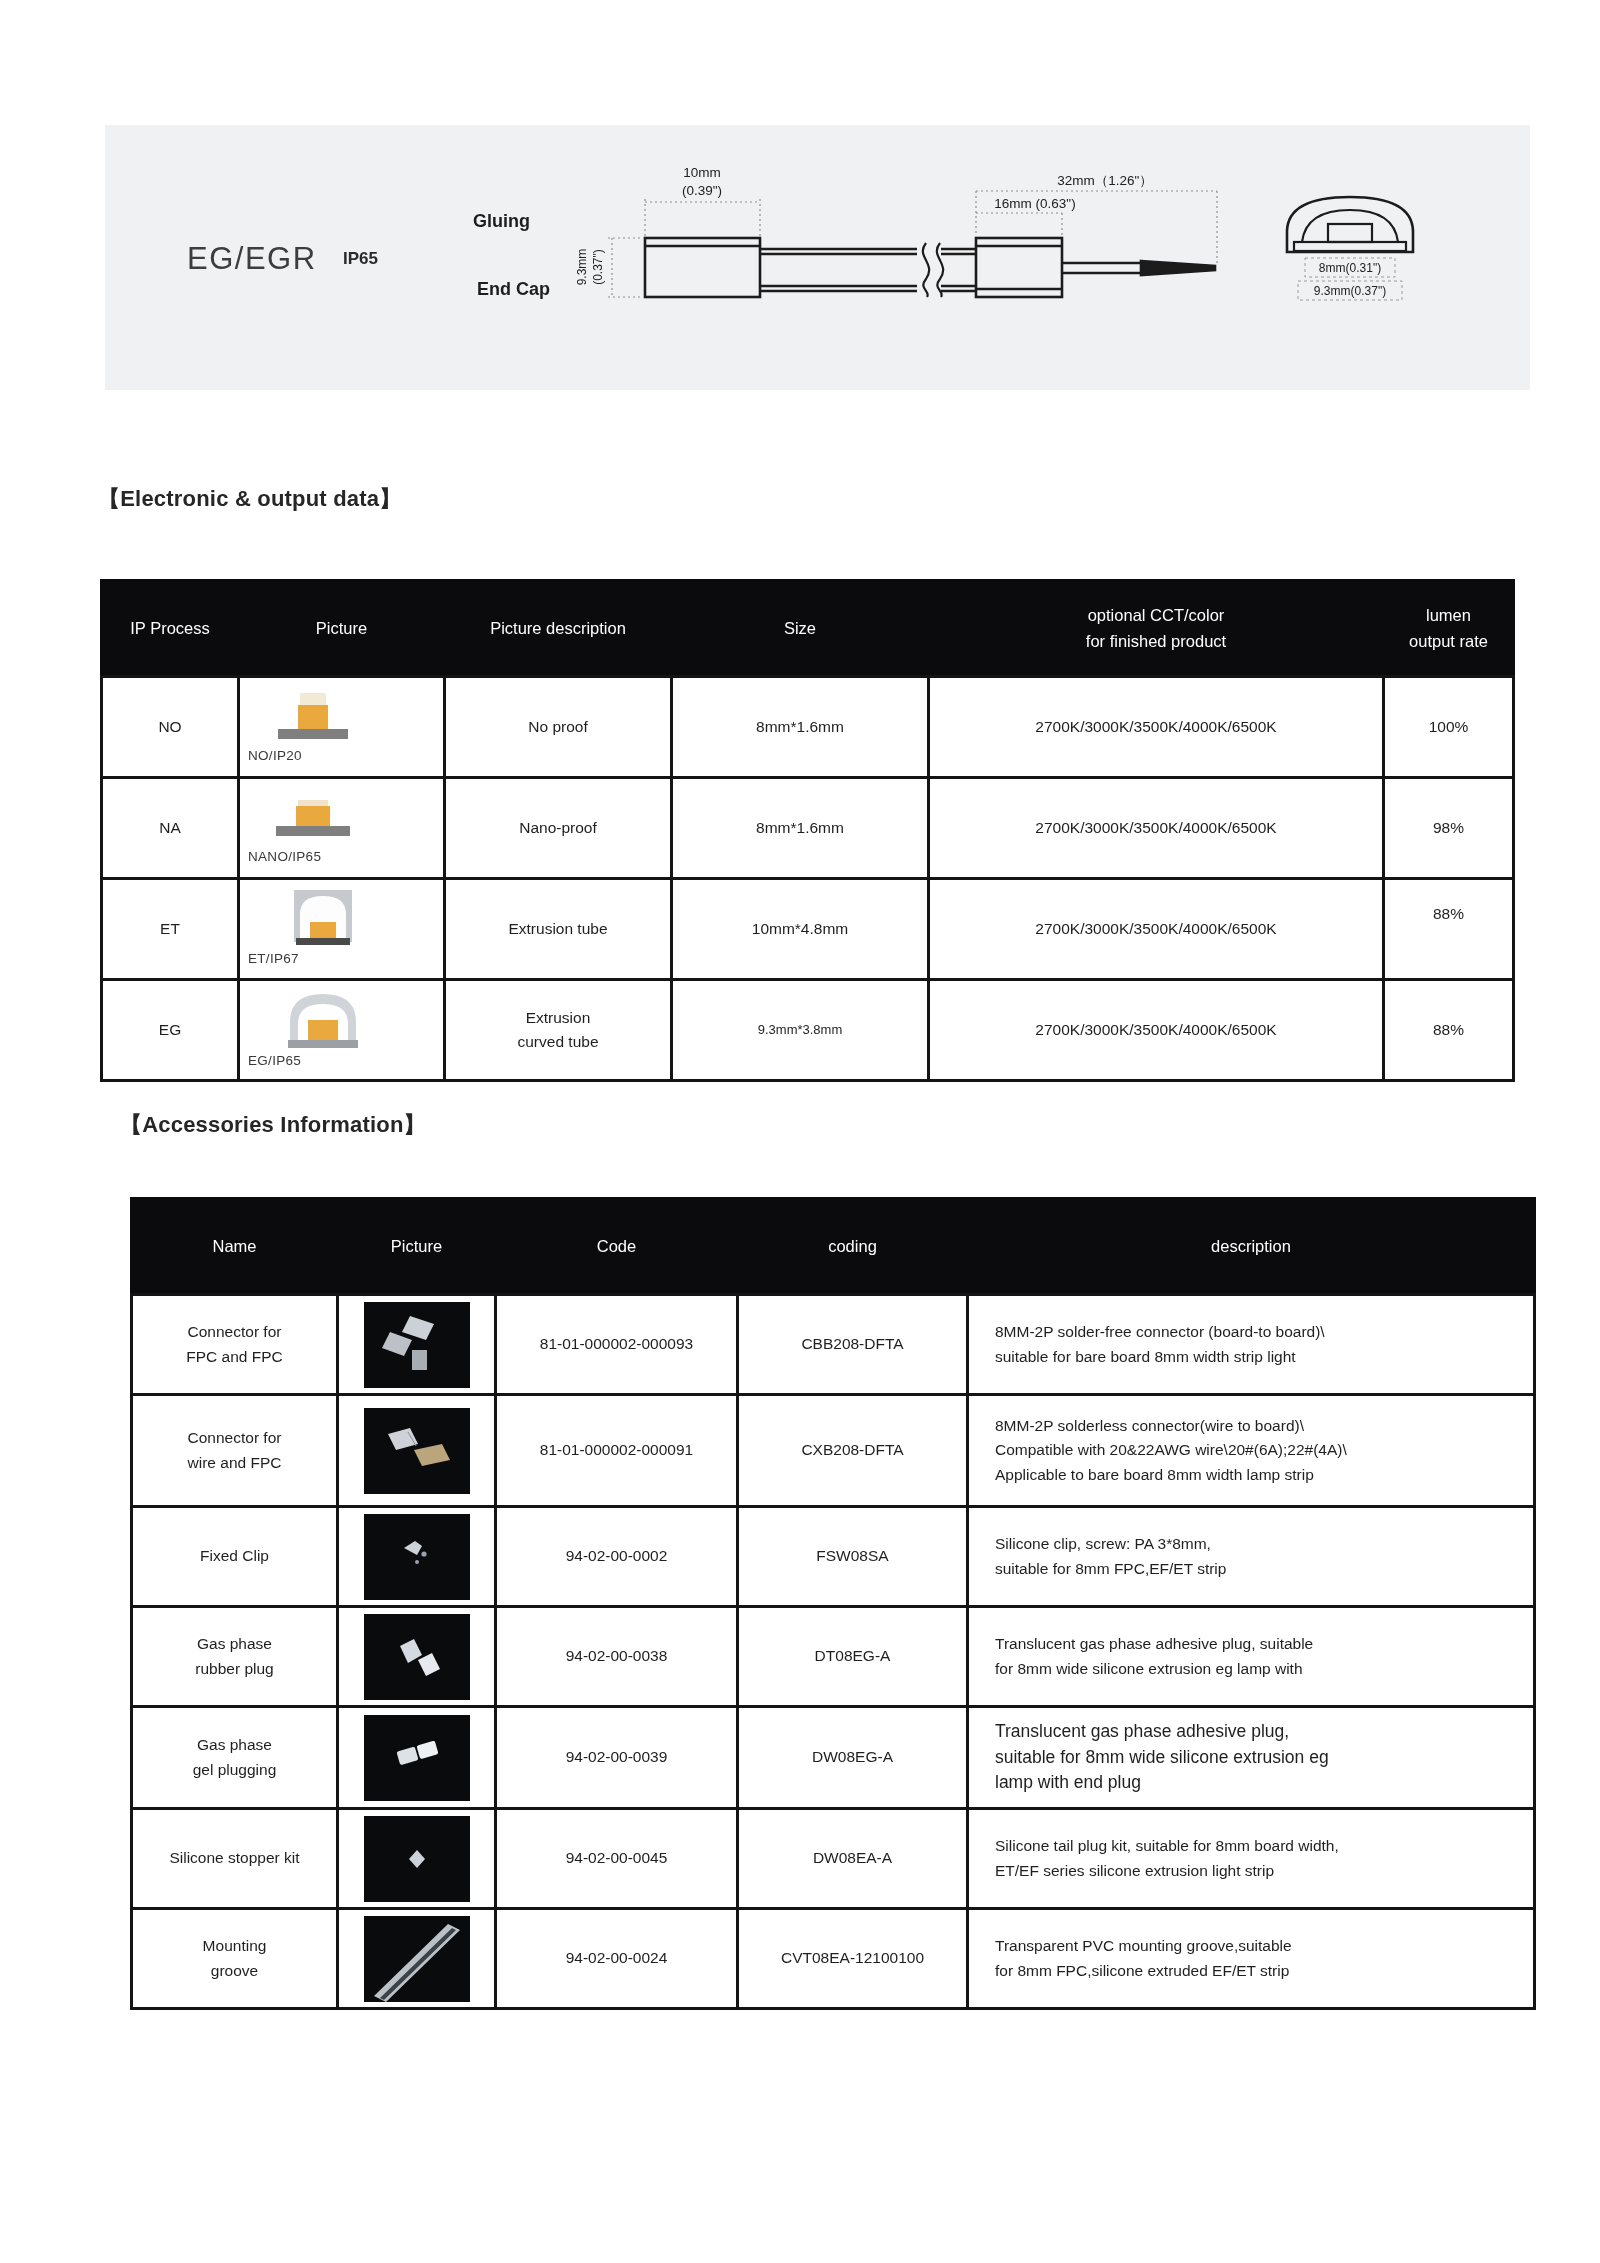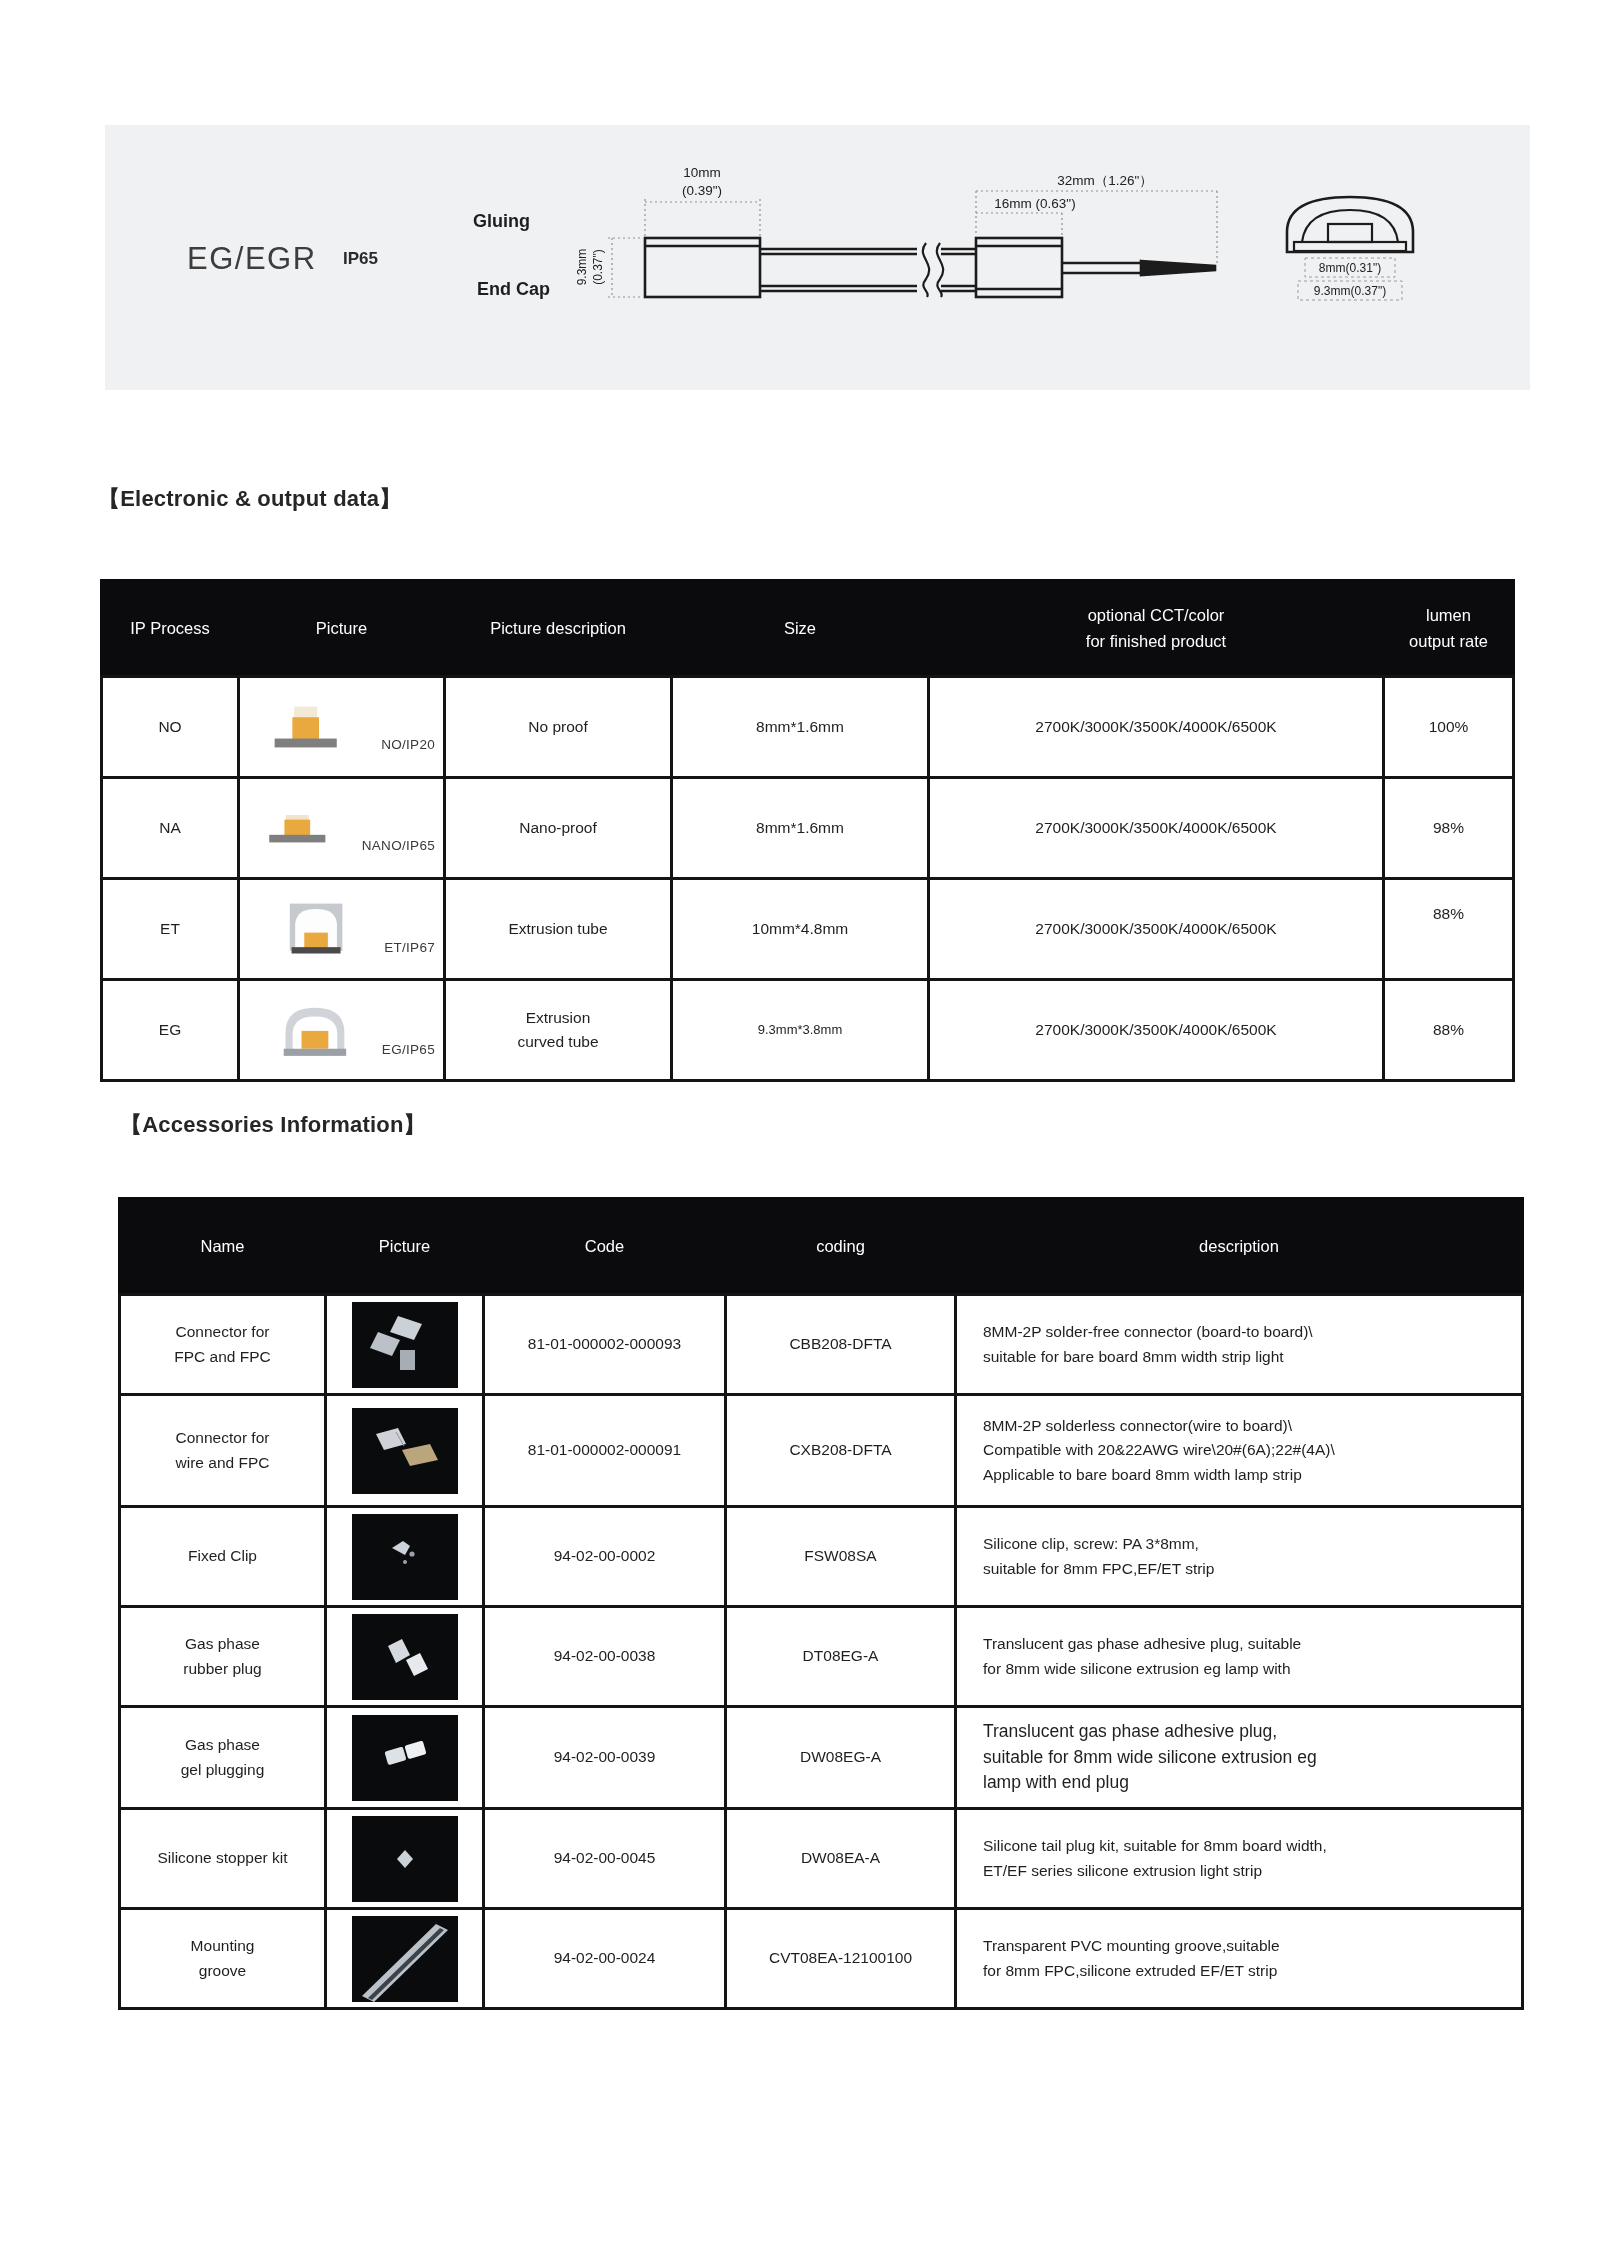--- a/index.html
+++ b/index.html
@@ -21,31 +21,31 @@
   .sec-title{position:absolute;font-size:22px;font-weight:700;color:#262626;letter-spacing:.2px;}
   #title1{left:98px;top:484px;}
   #title2{left:120px;top:1110px;}
   
   table{border-collapse:collapse;table-layout:fixed;position:absolute;background:#fff;}
   td,th{border:3px solid #141414;padding:4px 8px;text-align:center;vertical-align:middle;
         font-size:15.5px;line-height:1.55;white-space:pre-line;overflow:hidden;}
   thead th{background:#0b0b0d;color:#fff;font-weight:500;font-size:16.5px;border-color:#0b0b0d;border-bottom-color:#141414;height:85px;}
   #etable{left:100px;top:579px;width:1412px;}
   #etable tbody tr{height:101px;}
-  #atable{left:118px;top:1197px;width:1403px;}
+  #atable{left:130px;top:1197px;width:1403px;}
   #atable tbody tr{height:100px;}
   #atable tbody tr:nth-child(2){height:112px;}
   #atable tbody tr:nth-child(5){height:102px;}
   #atable tbody tr:nth-child(8){height:104px;}
   .c-desc-left{text-align:left;padding-left:26px;}
   #etable tbody tr:nth-child(4) .c-size{font-size:13px;}
   #etable tbody tr:nth-child(3) .c-lum{vertical-align:top;padding-top:22px;}
   #atable tbody tr:nth-child(5) .c-desc-left{font-size:17.5px;line-height:1.45;}
   
-  .strip-pic{display:flex;flex-direction:row;align-items:flex-end;justify-content:center;}
+  .strip-pic{display:flex;flex-direction:column;align-items:flex-start;justify-content:center;}
   .strip-pic svg{display:block;}
   .strip-caption{font-size:13.5px;color:#3a3a3a;margin-top:1px;letter-spacing:.3px;}
   
   .photo{width:106px;height:86px;background:#0a0b0d;margin:0 auto;display:flex;align-items:center;justify-content:center;}
   .photo svg{display:block;}
 </style>
 </head>
 <body>
 
 <div class="page">

